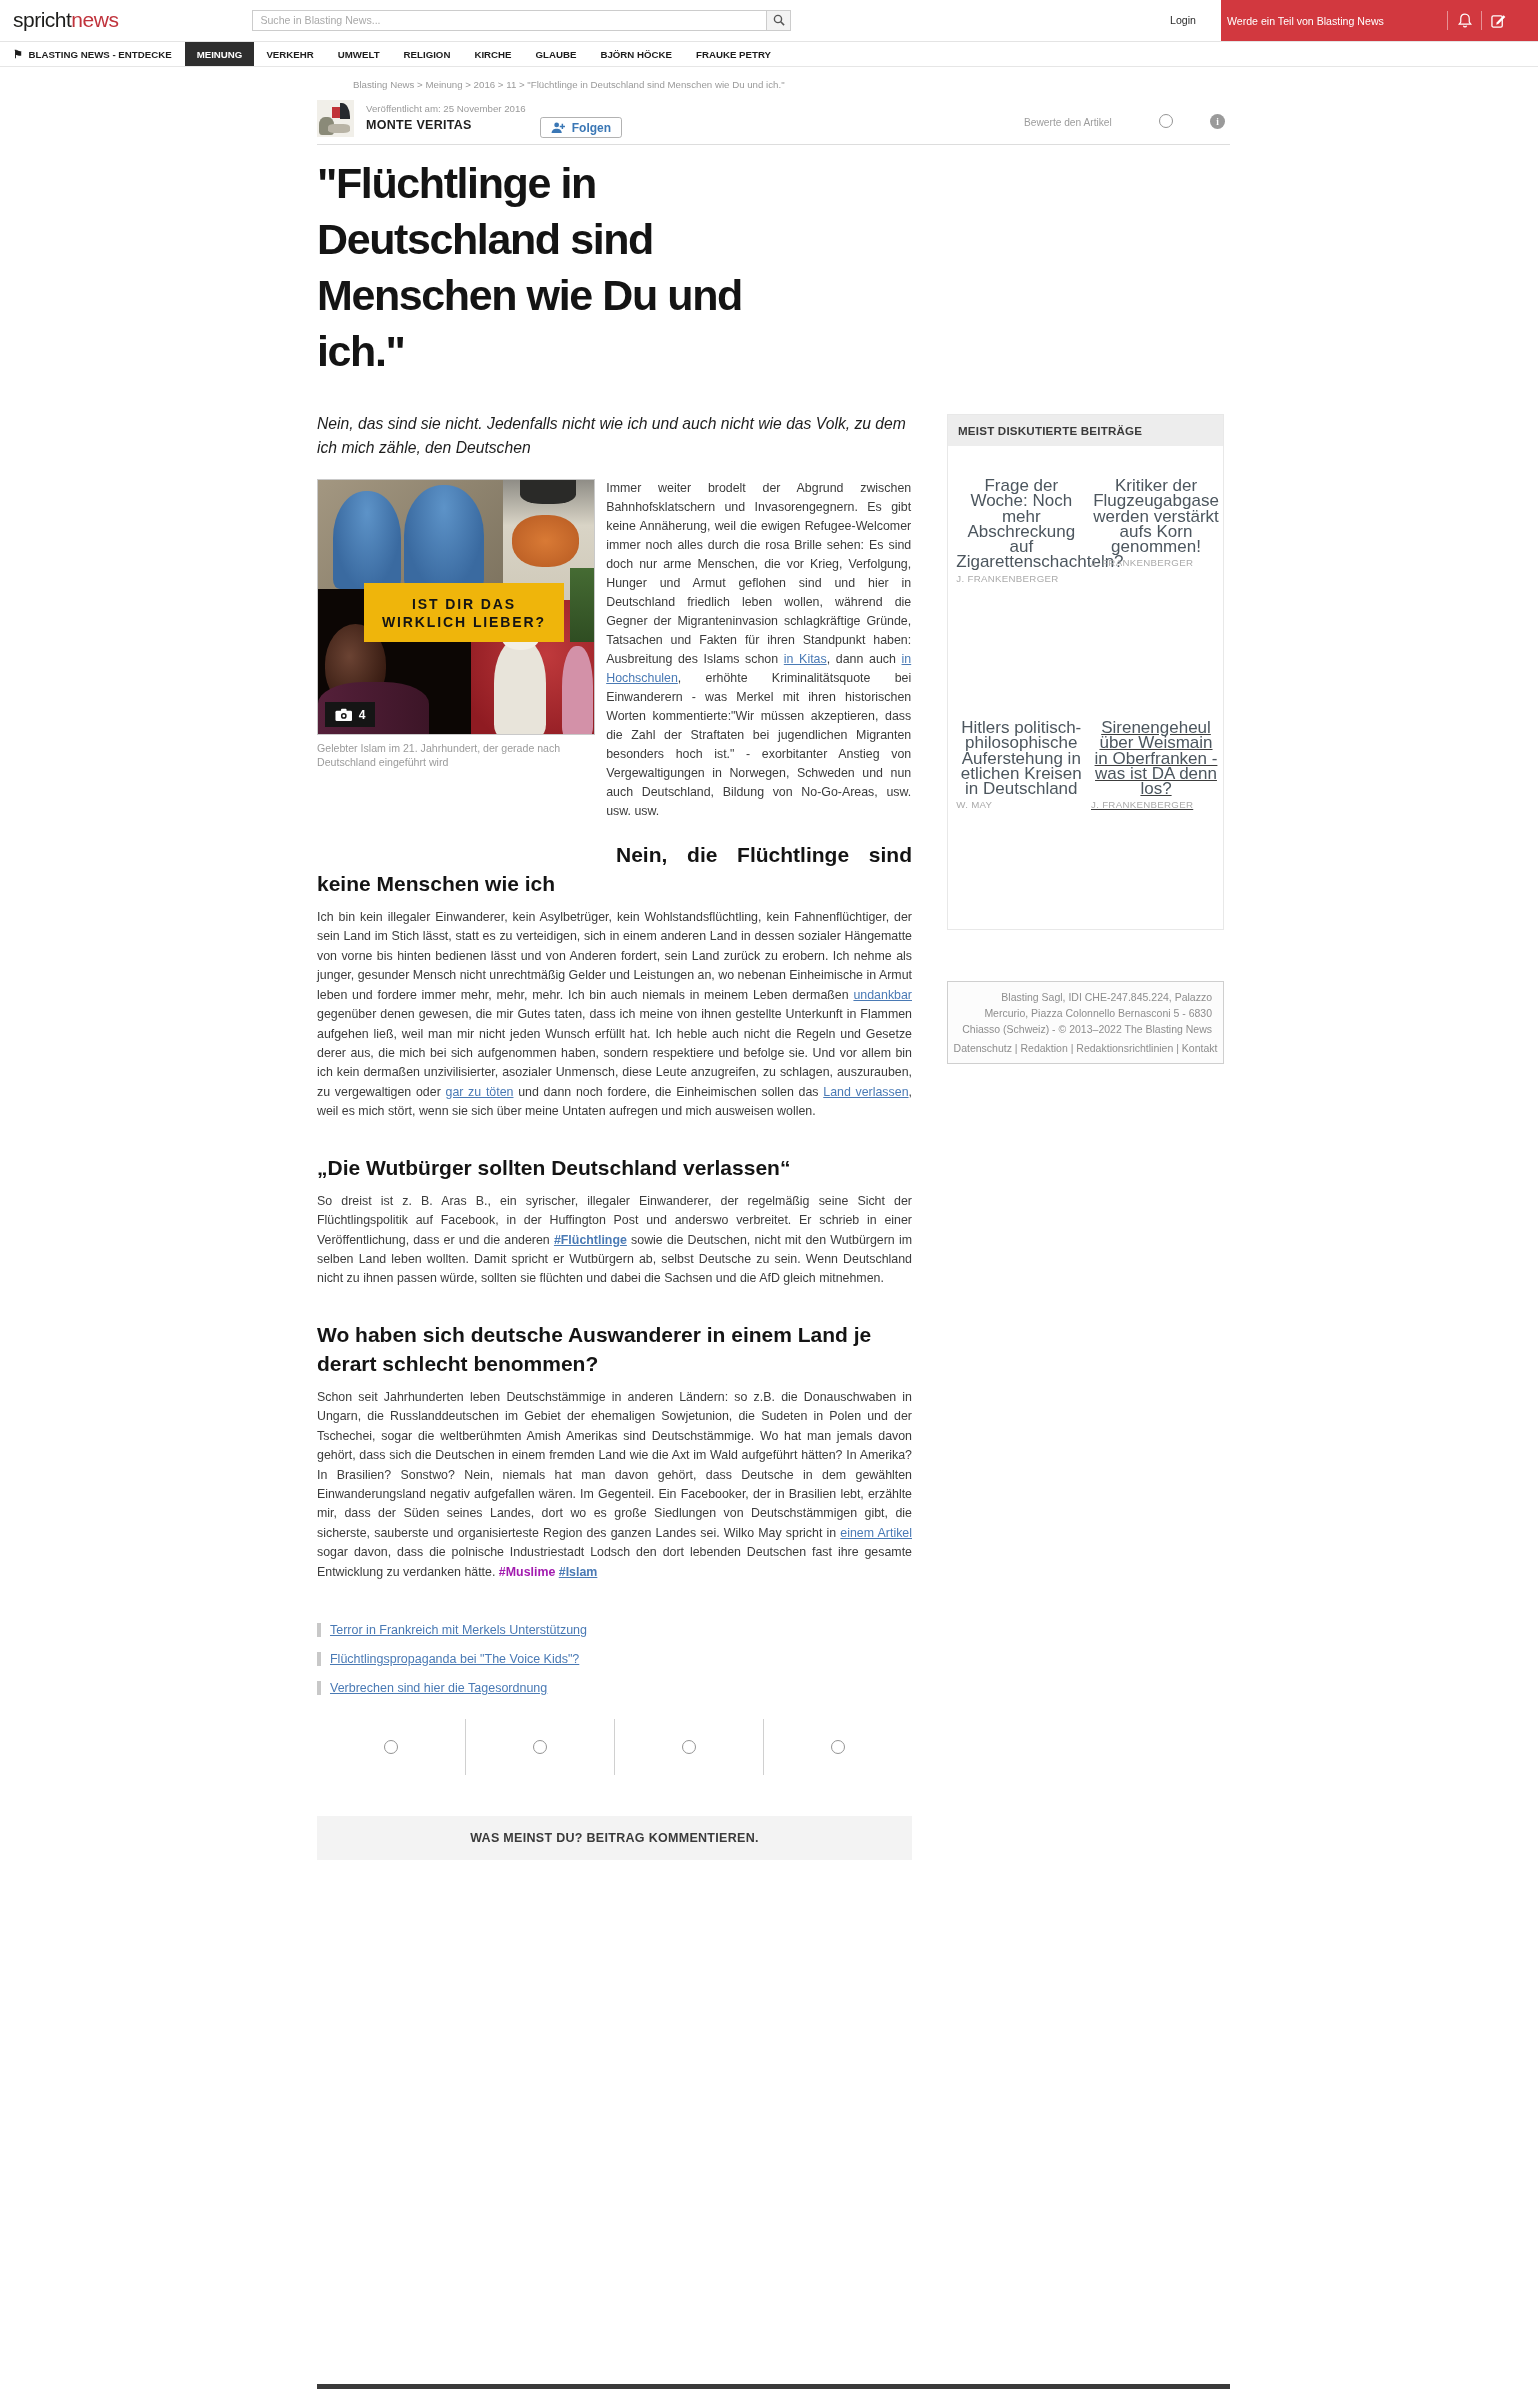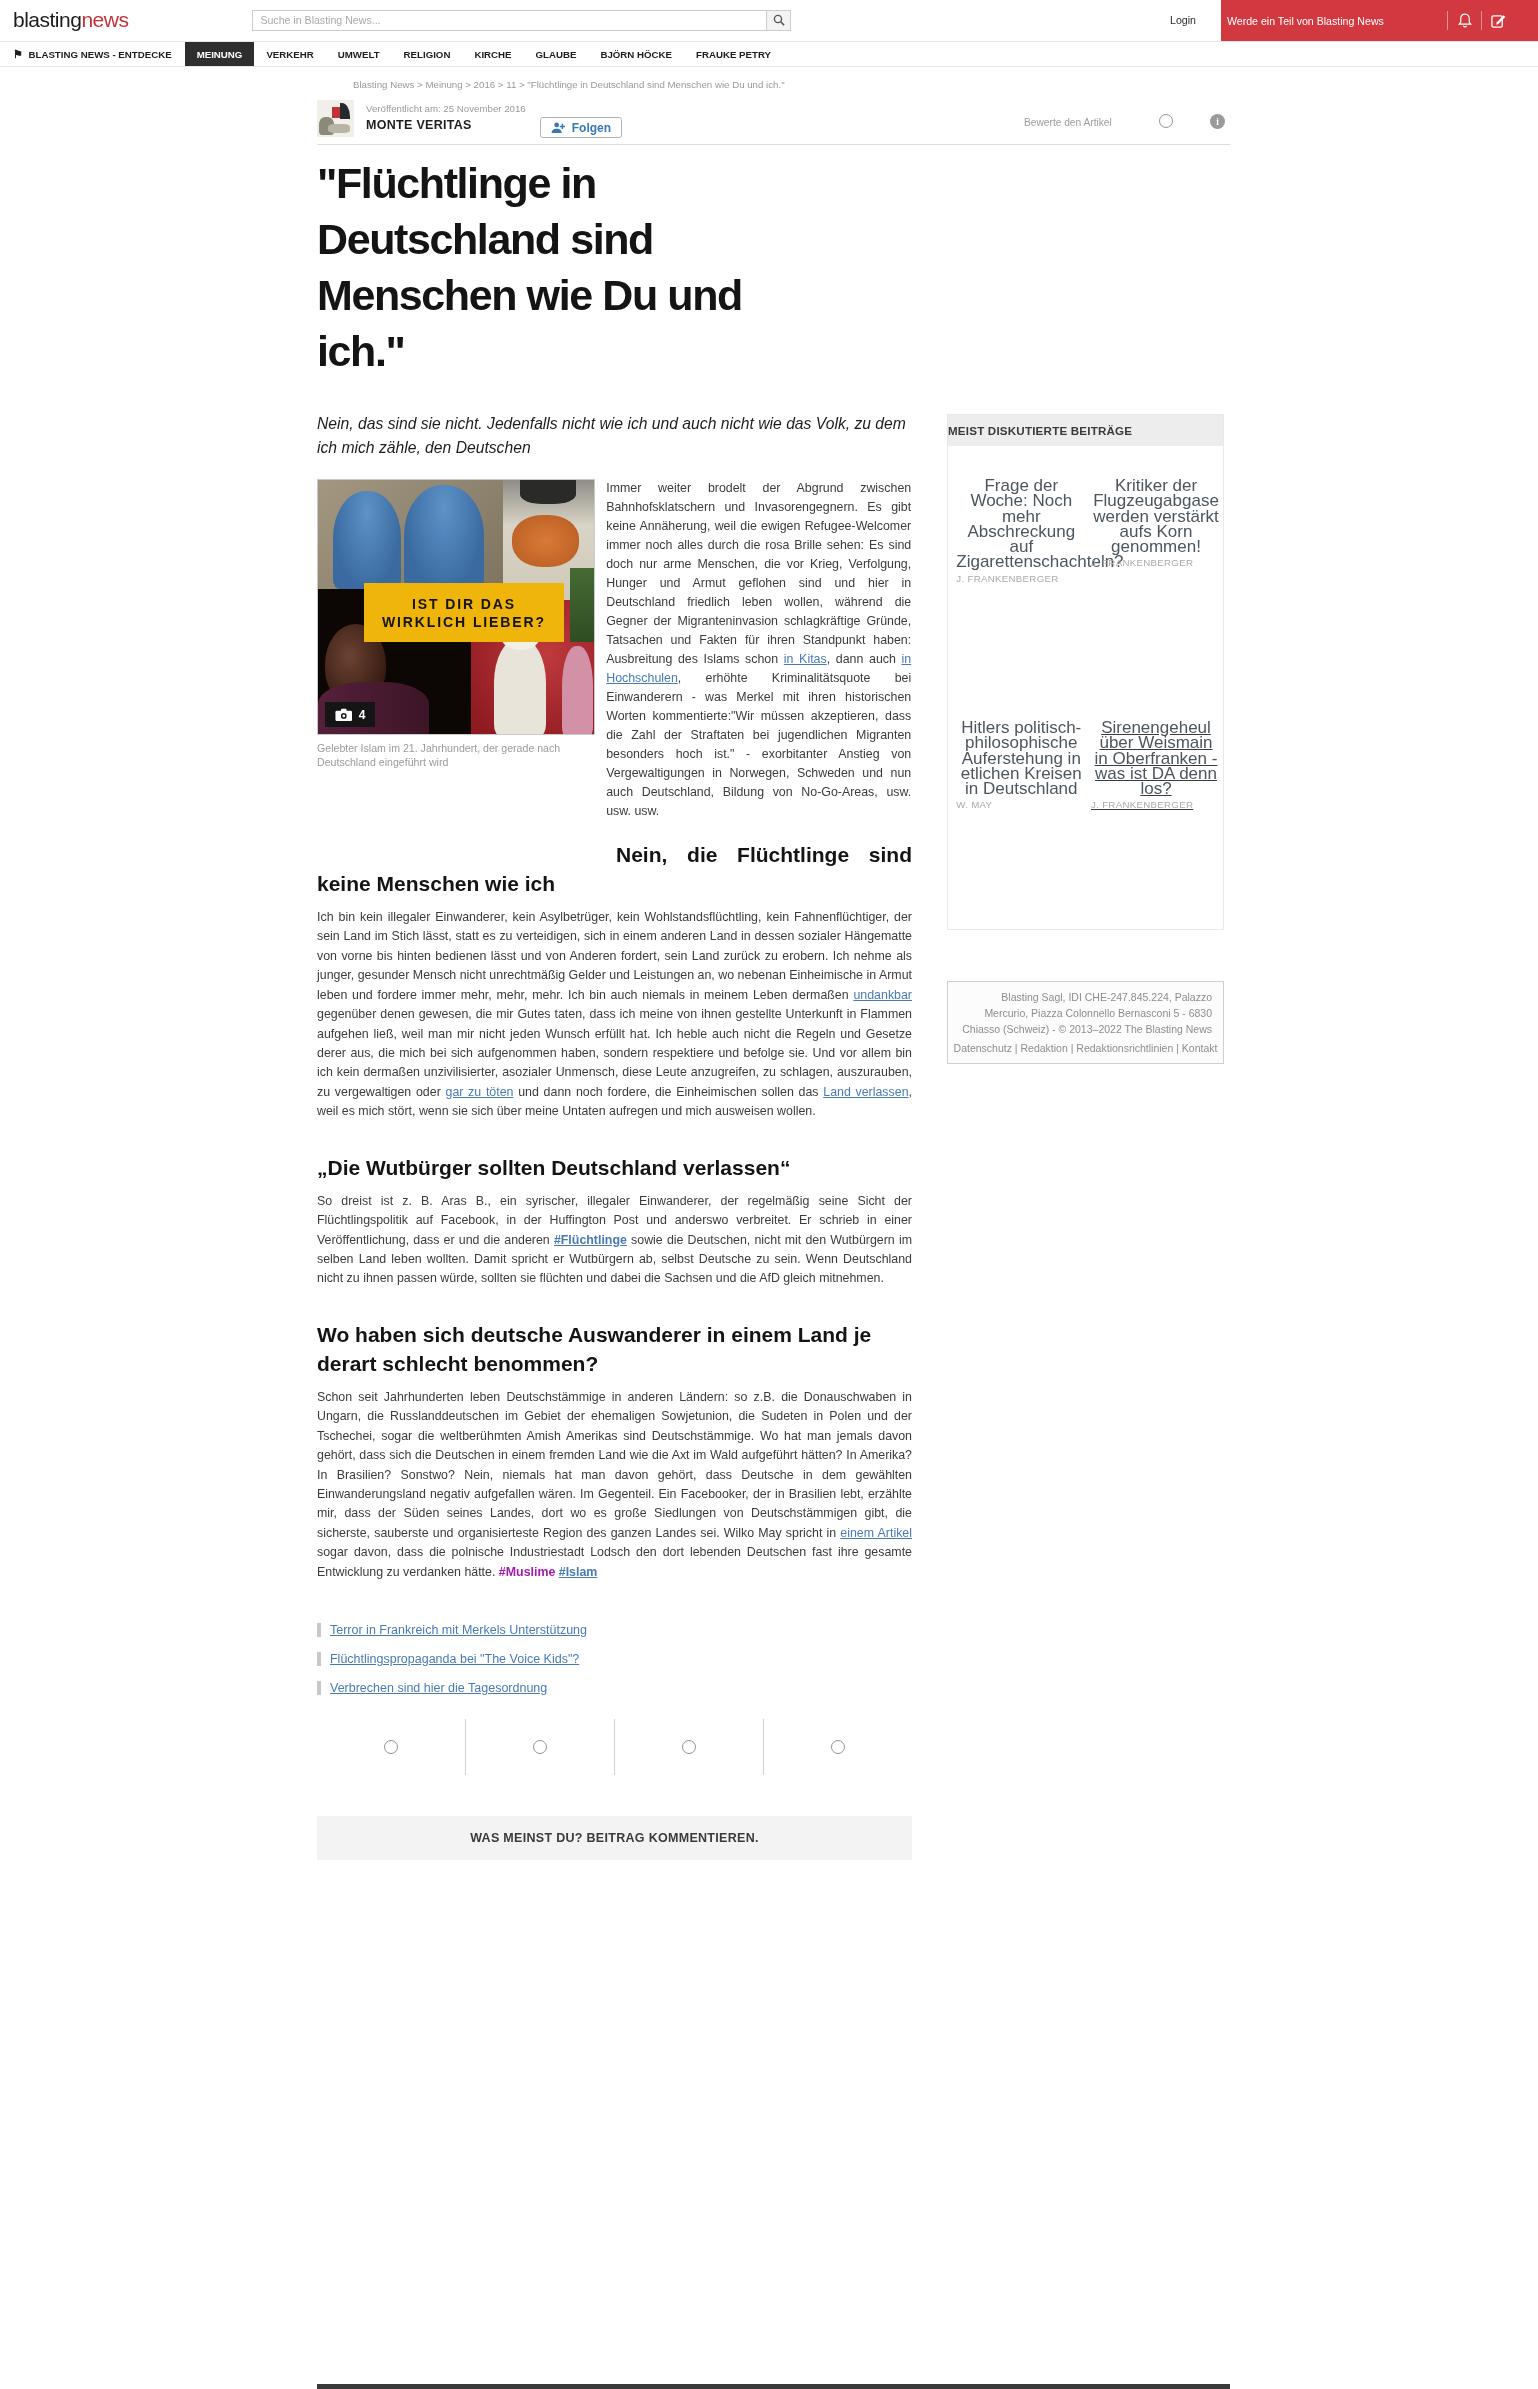--- a/index.html
+++ b/index.html
@@ -100,21 +100,21 @@
 
   .share-row { margin-top:24px; display:flex; height:56px; }
   .share-cell { flex:1; display:flex; align-items:center; justify-content:center; cursor:pointer; }
   .share-cell + .share-cell { border-left:0.9px solid #d0d0d0; }
 
   .comment-btn { margin-top:41px; width:595px; height:44px; background:#f3f3f3; border:none; cursor:pointer;
                  font-family:inherit; font-size:12.5px; font-weight:700; color:#3b3b3b; letter-spacing:0.3px; }
 
   
   .sidebar { position:absolute; left:947px; top:414px; width:277px; height:516px; border:0.9px solid #e8e8e8; background:#fff; }
-  .sb-head { height:30.5px; background:#ededed; display:flex; align-items:center; padding-left:0;
+  .sb-head { height:30.5px; background:#ededed; display:flex; align-items:center; padding-left:10px;
              font-size:11.6px; font-weight:700; color:#3a3a3a; letter-spacing:0.2px; }
   .sb-item { position:absolute; width:130px; }
   .sb-item .t { font-size:17px; line-height:15.3px; color:#4c565e; cursor:pointer; display:block; text-decoration:none;text-align:center; }
   .sb-item .a { margin-top:2.8px; font-size:9.7px; color:#aaa; letter-spacing:0.3px; }
   .pos-1 { left:8.3px;  top:63px; }
   .pos-2 { left:143px; top:63px; }
   .pos-3 { left:8.3px;  top:305px; }
   .pos-4 { left:143px; top:305px;text-decoration:underline; }
 
   .about-box { position:absolute; left:947px; top:981px; width:277px; height:83px; border:0.9px solid #cfcfcf; background:#fcfcfc; }
@@ -124,21 +124,21 @@
 
   .blackbar { position:absolute; left:317px; top:2384px; width:913px; height:5.6px; background:#3a3a3a; }
 </style>
 </head>
 <body>
 
 <div>
 
   <header class="topbar">
     <div class="logo">
-      <span class="lb">blasting</span><span class="lr">news</span>
+      <span class="lb">spricht</span><span class="lr">news</span>
     </div>
     <div class="search">
       <input class="search-input" placeholder="Suche in Blasting News..." style="">
       <button class="search-btn">
         <svg width="12" height="12" viewBox="0 0 13 13">
             <circle cx="5.4" cy="5.4" r="3.9" fill="none" stroke="#555" stroke-width="1.5"></circle>
             <line x1="8.4" y1="8.4" x2="12" y2="12" stroke="#555" stroke-width="1.7"></line>
           </svg>
       </button>
     </div>

